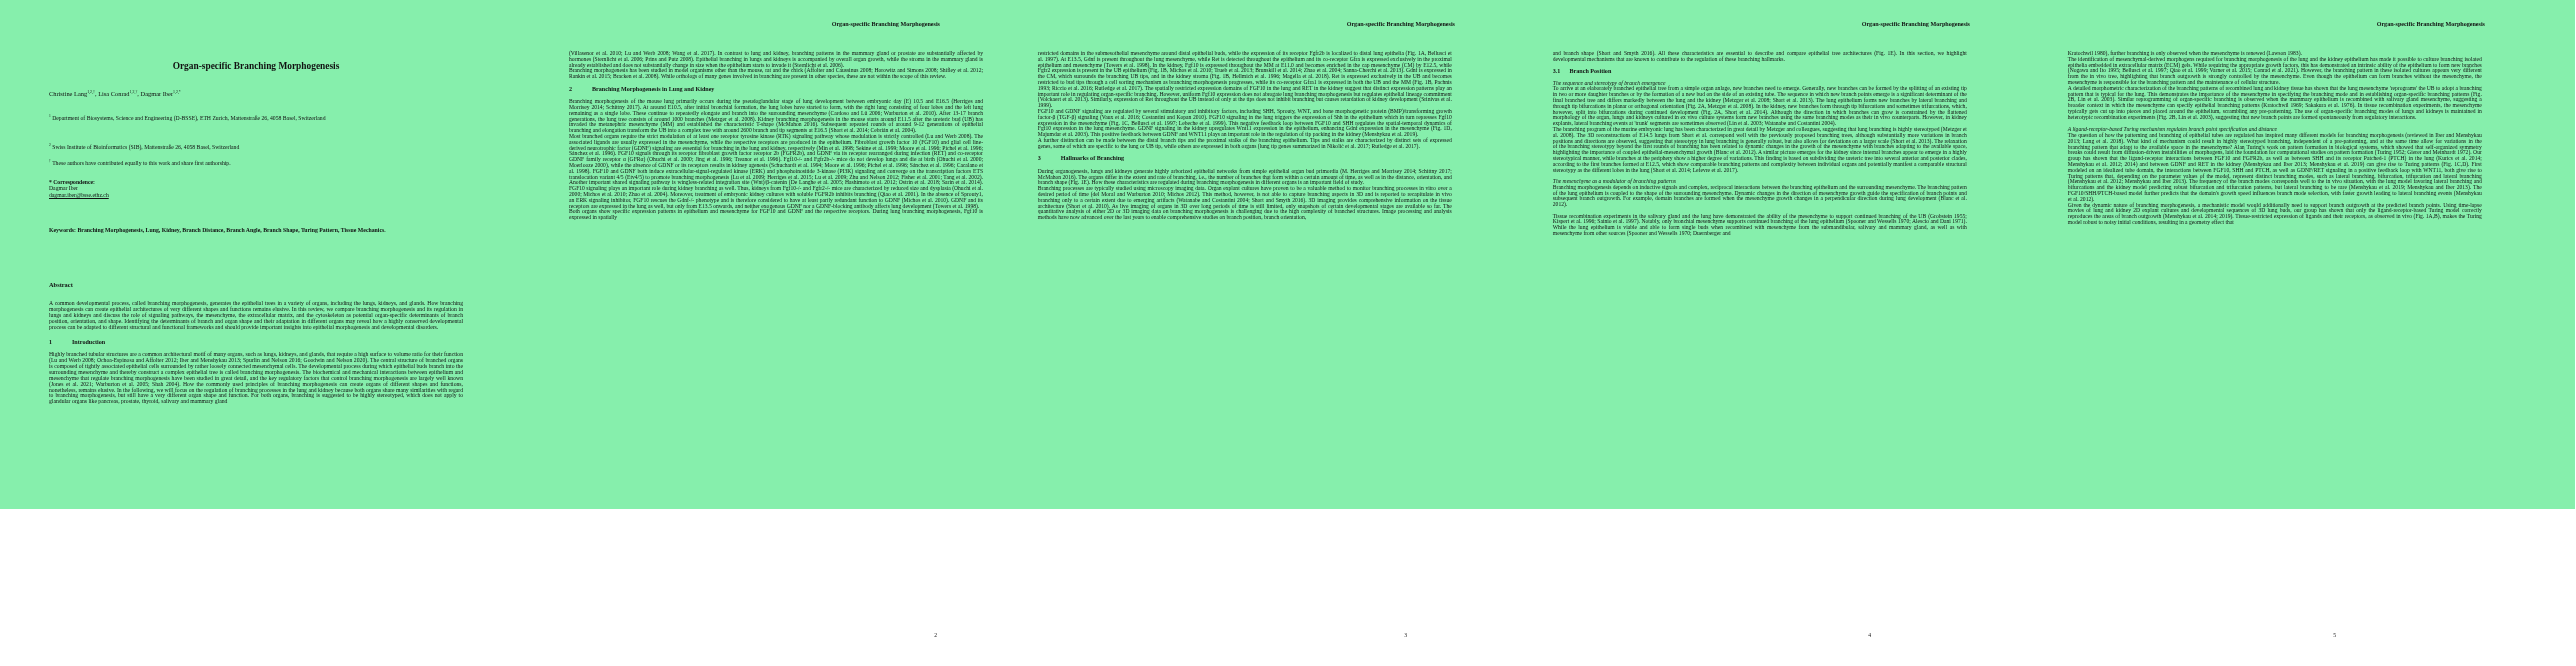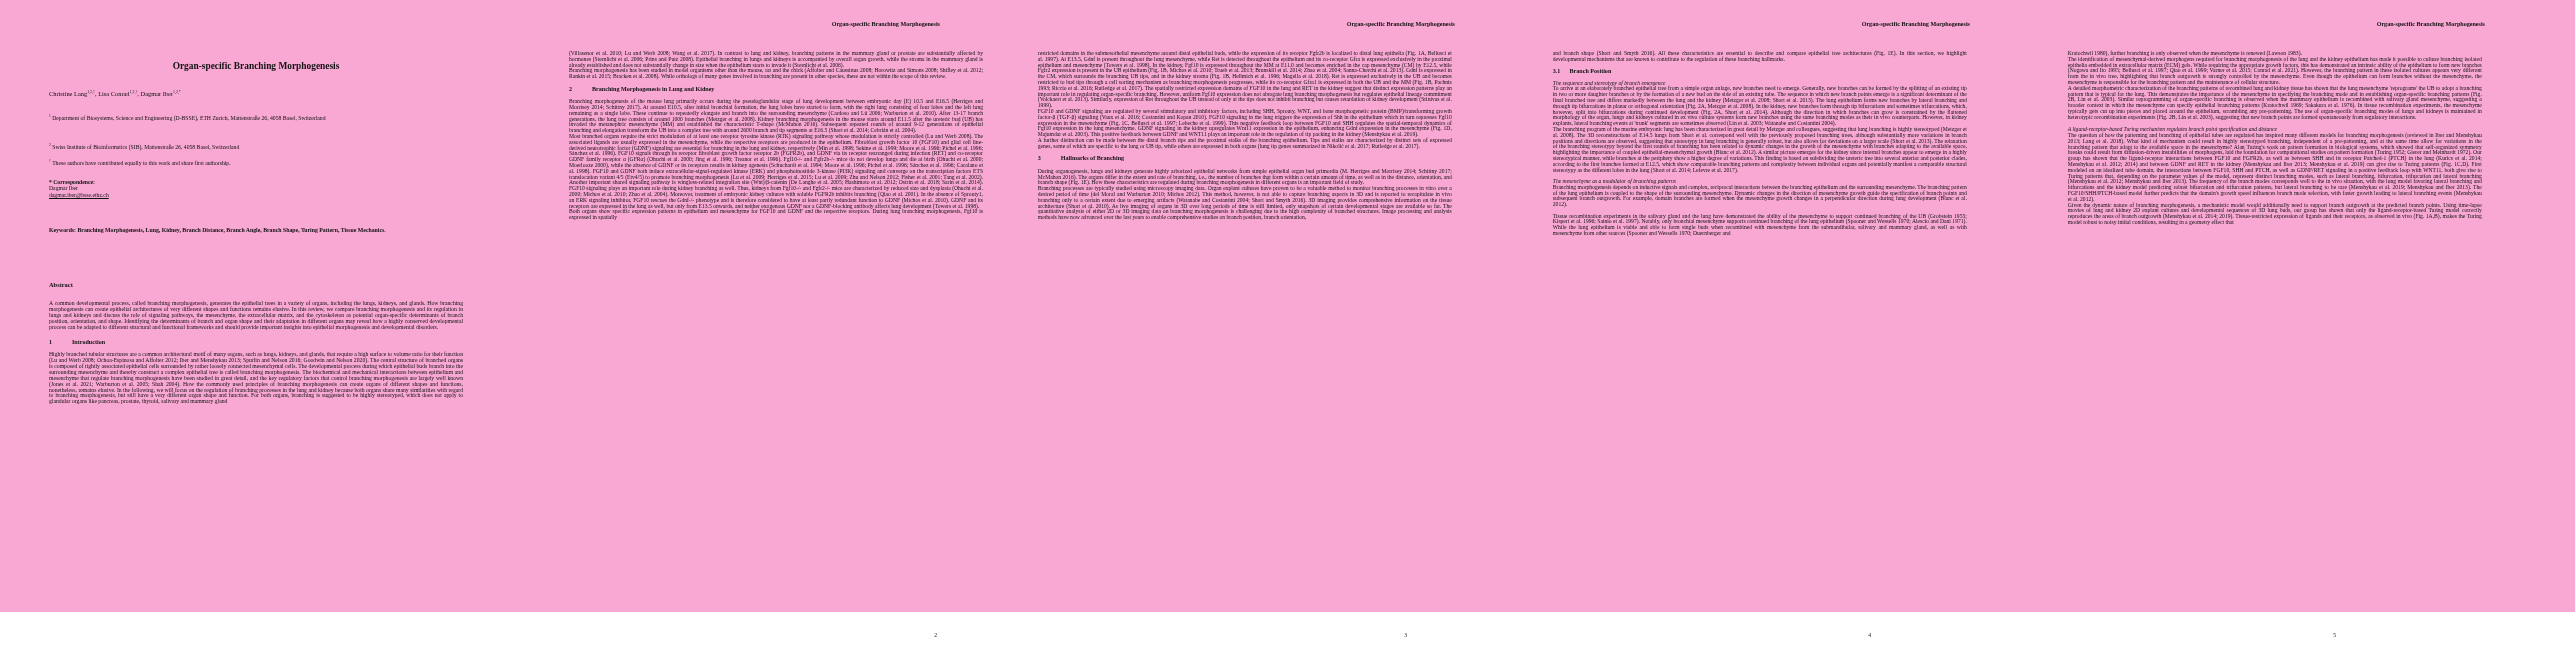--- a/index.html
+++ b/index.html
@@ -1,18 +1,18 @@
 <!DOCTYPE html>
 <html style="font-size:9px"><head>
 <meta charset="utf-8">
 <style>
   html, body { margin: 0; padding: 0; background: #ffffff; }
   body { width: 2576px; height: 667px; overflow: hidden; position: relative; font-family: "Liberation Serif", serif; color: #111; }
   .pages { display: flex; width: 2576px; height: 667px; }
-  .page { position: relative; width: 515px; height: 612px; background: #f9a8d4; box-sizing: border-box; }
+  .page { position: relative; width: 515px; height: 509px; background: #86efac; box-sizing: border-box; }
   .page-header { position: absolute; top: 20.6px; right: 90px; font-weight: bold; font-size: 6.1px; }
   .page-number { position: absolute; top: 632px; right: 93px; font-size: 5.6px; }
   .body-col { position: absolute; left: 53px; width: 372px; font-size: 5.7px; line-height: 5.9px; text-align: justify; }
   .p1 .body-col { left: 49px; width: 414px; }
   .title { position: absolute; top: 61px; left: 49px; width: 414px; text-align: center; font-weight: bold; font-size: 9.4px; }
   .authors { position: absolute; top: 90px; left: 49px; font-size: 6.4px; }
   .authors sup { font-size: 3.9px; }
   .affil { position: absolute; left: 49px; font-size: 5.7px; line-height: 6.1px; width: 414px; }
   .affil sup { font-size: 3.6px; }
   .corr-label { font-weight: bold; }

